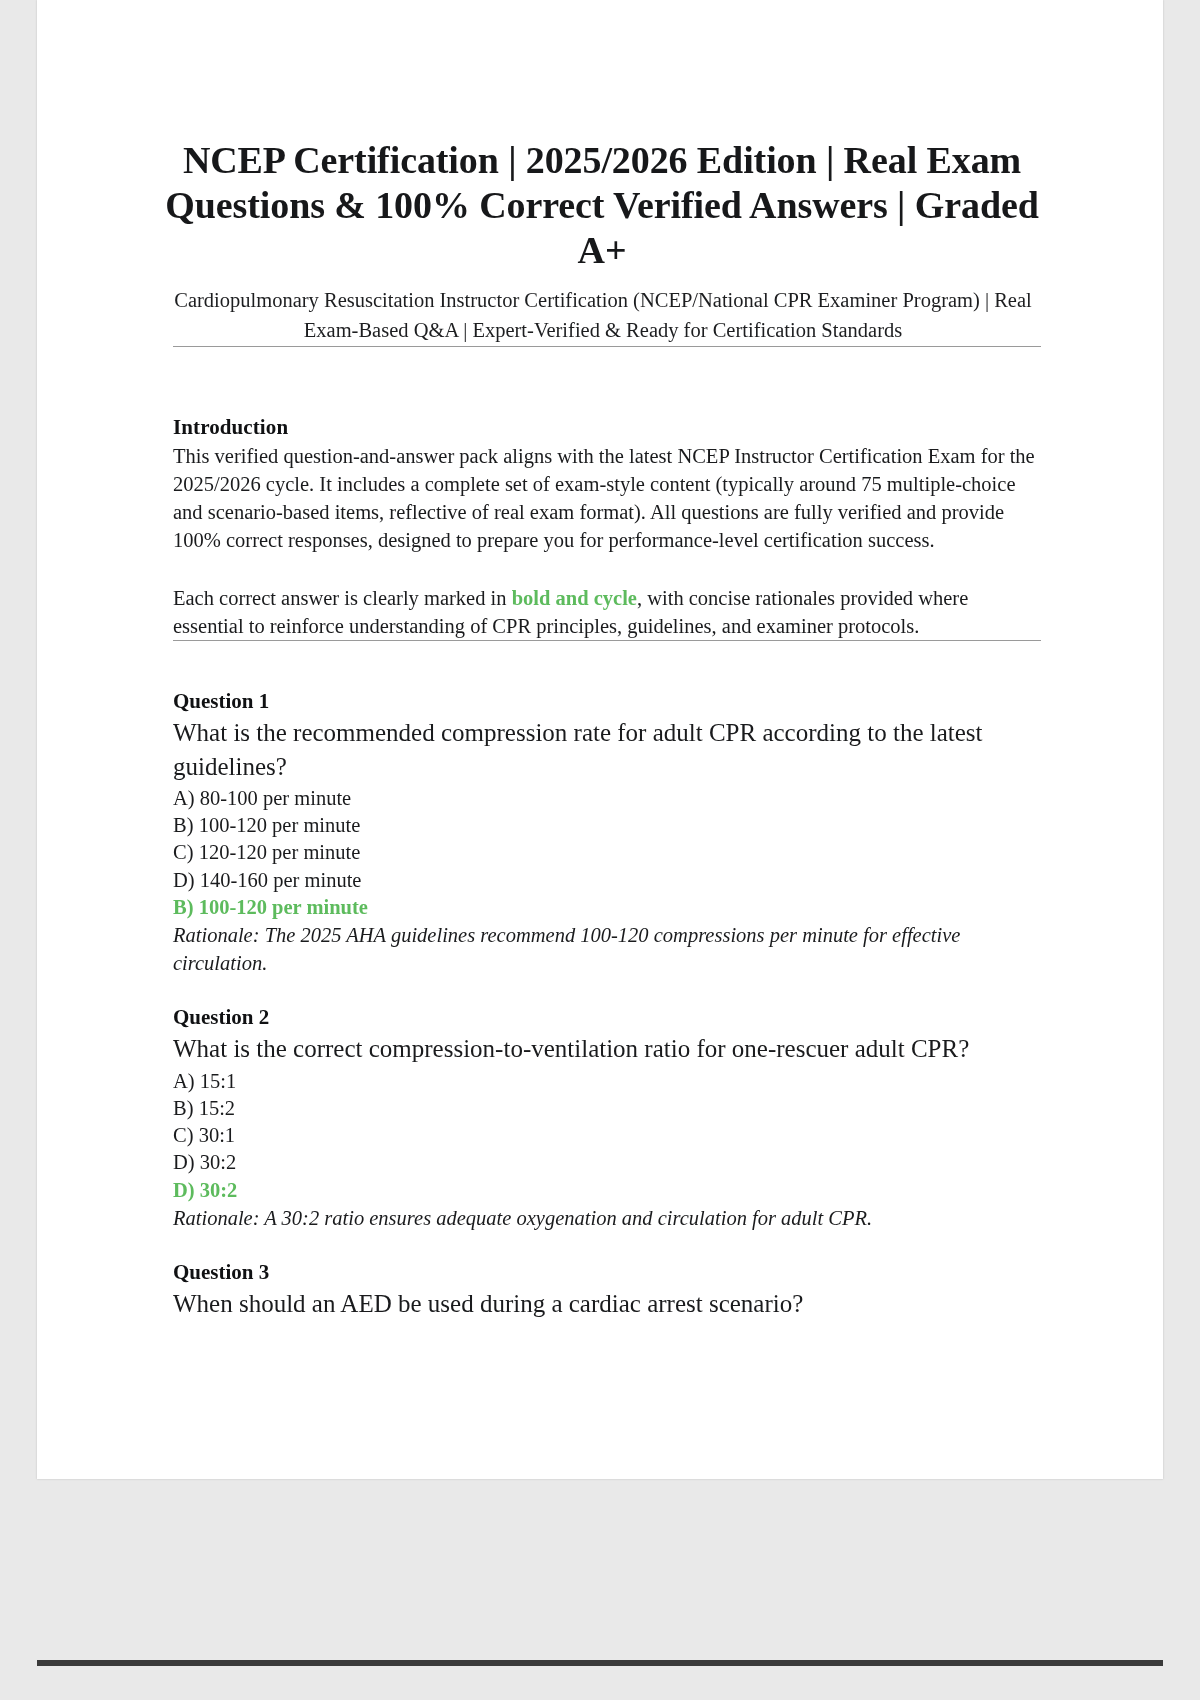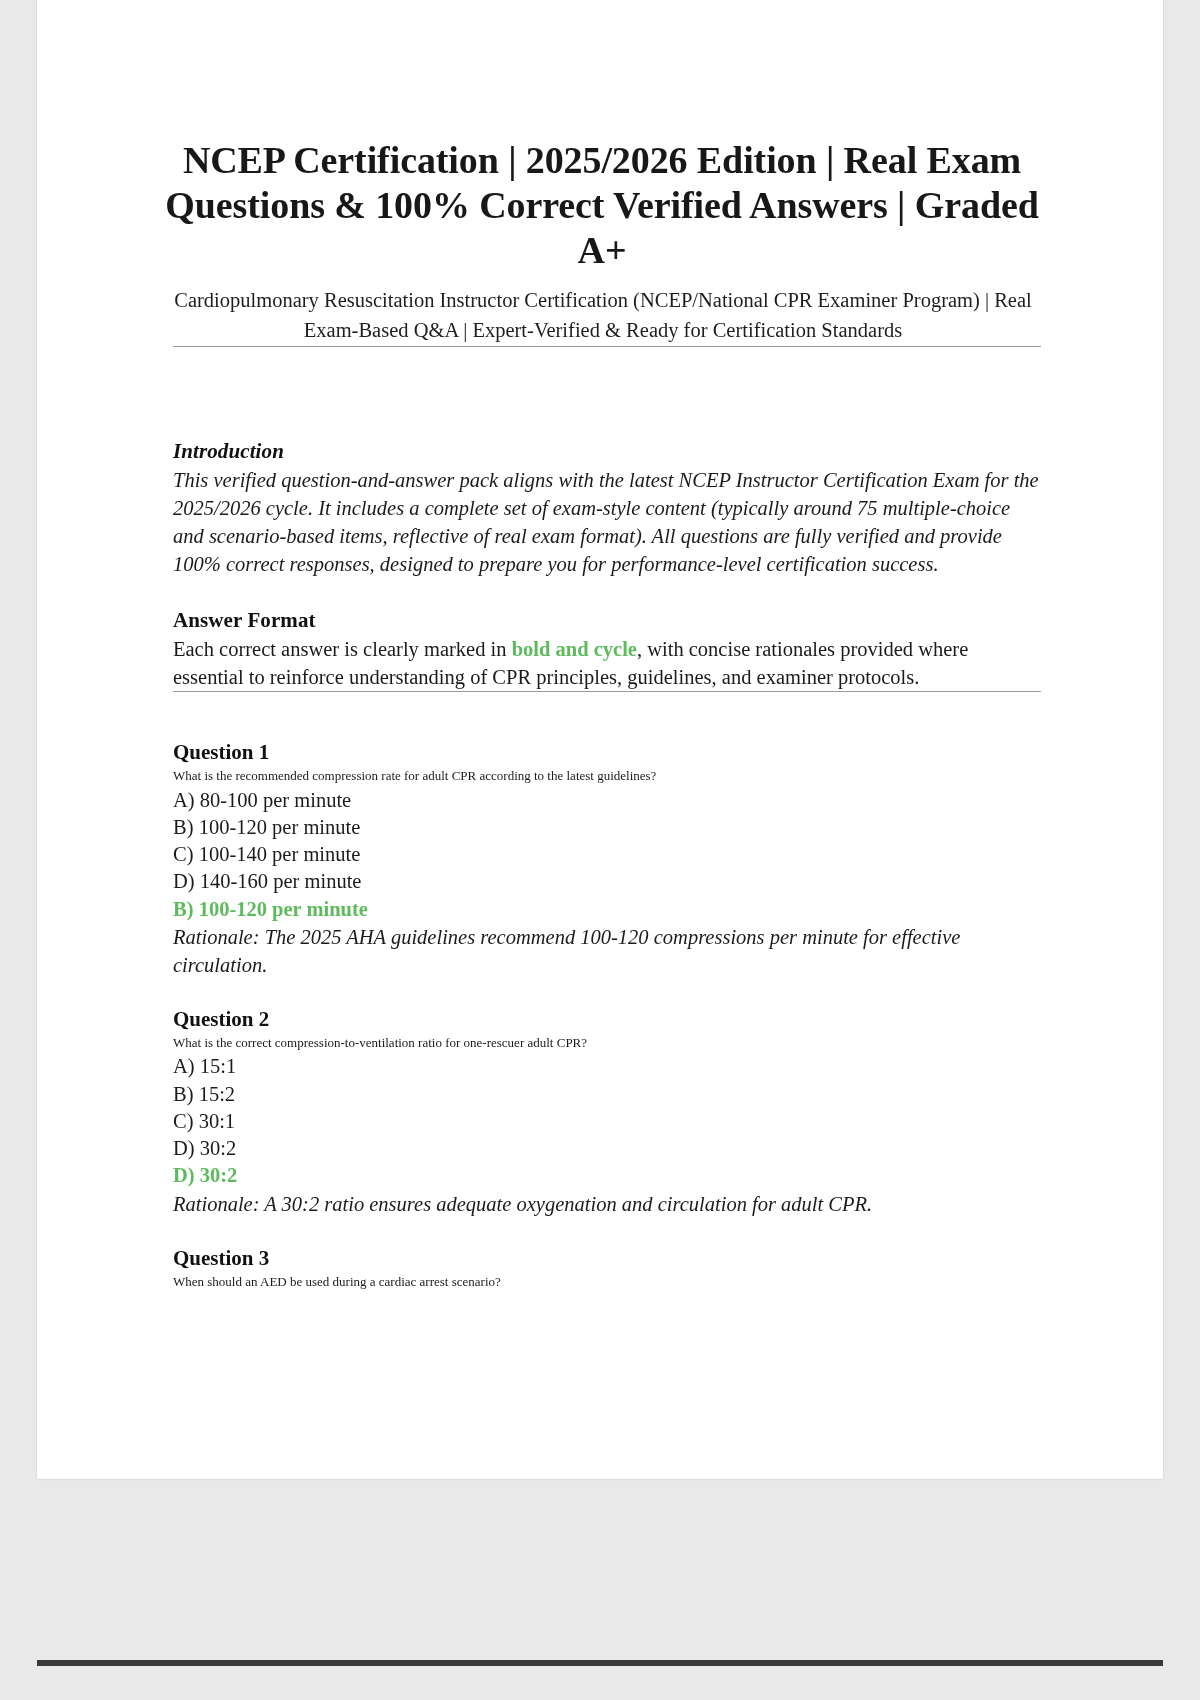--- a/index.html
+++ b/index.html
@@ -66,21 +66,21 @@
     margin-left: 36px;
   }
   .rule-top { margin-top: 44px; }
   .rule-mid { margin-top: 34px; }
 
   
   .section {
     margin: 0 36px;
     width: 868px;
   }
-  .sec-gap-first { margin-top: 92px; font-style: italic; }
+  .sec-gap-first { margin-top: 68px; }
   .sec-gap { margin-top: 30px; }
 
   h2.sec-head {
     margin: 0 0 2px 0;
     font-size: 21px;
     font-weight: bold;
     color: #101113;
     letter-spacing: 0.1px;
   }
   p.sec-body {
@@ -100,21 +100,21 @@
   .q-next  { margin-top: 28px; }
 
   h3.q-head {
     margin: 0 0 2px 0;
     font-size: 21px;
     font-weight: bold;
     color: #101113;
   }
   p.q-stem {
     margin: 0 0 2px 0;
-    font-size: 13px;
+    font-size: 25px;
     line-height: 1.33;
     color: #1a1b1d;
   }
   ul.q-options {
     list-style: none;
     margin: 0;
     padding: 0;
   }
   ul.q-options li {
     font-size: 20.5px;
@@ -150,33 +150,32 @@
     <p class="doc-subtitle">Cardiopulmonary Resuscitation Instructor Certification (NCEP/National CPR Examiner Program) | Real Exam-Based Q&amp;A | Expert-Verified &amp; Ready for Certification Standards</p>
 
     <hr class="rule rule-top">
 
     <div class="section sec-gap-first">
       <h2 class="sec-head">Introduction</h2>
       <p class="sec-body">This verified question-and-answer pack aligns with the latest NCEP Instructor Certification Exam for the 2025/2026 cycle. It includes a complete set of exam-style content (typically around 75 multiple-choice and scenario-based items, reflective of real exam format). All questions are fully verified and provide 100% correct responses, designed to prepare you for performance-level certification success.</p>
     </div>
 
     <div class="section sec-gap">
-      <h2 class="sec-head">Answer Format</h2>
       <p class="sec-body"><span>Each correct answer is clearly marked in </span><span class="green-bold">bold and cycle</span><span>, with concise rationales provided where essential to reinforce understanding of CPR principles, guidelines, and examiner protocols.</span></p>
     </div>
 
     <hr class="rule rule-mid">
 
     <div class="q-block q-first">
       <h3 class="q-head">Question 1</h3>
       <p class="q-stem">What is the recommended compression rate for adult CPR according to the latest guidelines?</p>
       <ul class="q-options">
         <li>A) 80-100 per minute</li>
         <li>B) 100-120 per minute</li>
-        <li>C) 100-140 per minute</li>
+        <li>C) 120-120 per minute</li>
         <li>D) 140-160 per minute</li>
       </ul>
       <p class="q-answer">B) 100-120 per minute</p>
       <p class="q-rationale">Rationale: The 2025 AHA guidelines recommend 100-120 compressions per minute for effective circulation.</p>
     </div>
 
     <div class="q-block q-next">
       <h3 class="q-head">Question 2</h3>
       <p class="q-stem">What is the correct compression-to-ventilation ratio for one-rescuer adult CPR?</p>
       <ul class="q-options">

